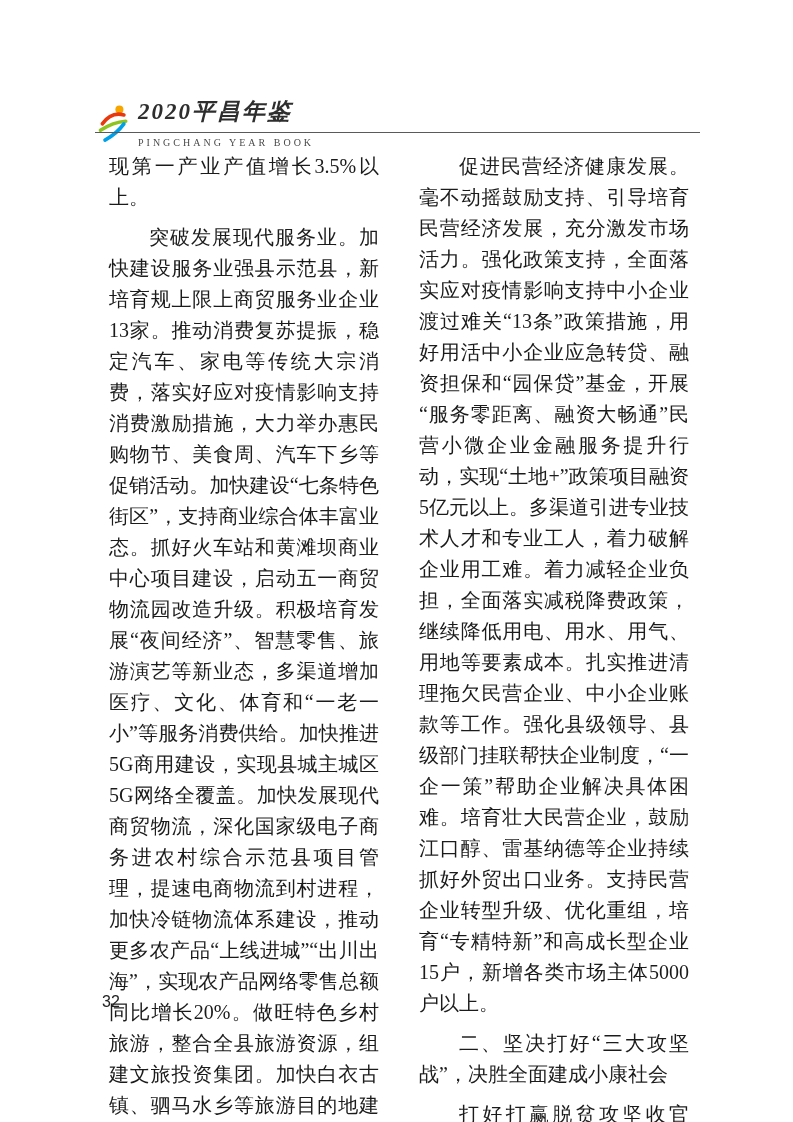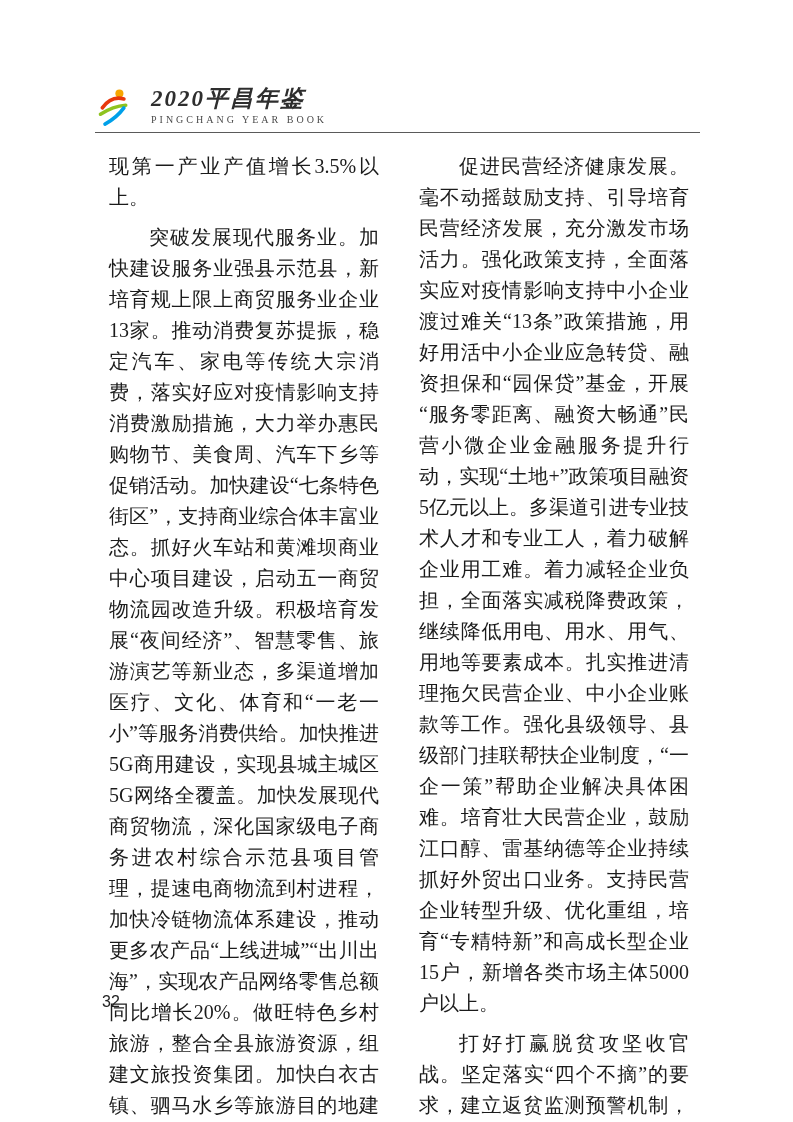--- a/index.html
+++ b/index.html
@@ -1,29 +1,29 @@
 <!DOCTYPE html>
 <html lang="zh"><head>
 <meta charset="utf-8">
 <style>
   html,body{margin:0;padding:0;background:#ffffff;}
   .page{
     position:relative;width:793px;height:1122px;background:#ffffff;overflow:hidden;
     font-family:"Liberation Serif","DejaVu Serif",serif;color:#1b1b1b;
   }
   
-  .header{position:absolute;left:96px;top:84px;display:flex;align-items:center;gap:19px;}
+  .header{position:absolute;left:96px;top:100px;display:flex;align-items:flex-start;gap:6px;}
   .logo-icon{width:36px;height:42px;flex:0 0 auto;margin-top:2px;}
   .logo-text{display:flex;flex-direction:column;}
   .logo-title{
     font-size:23px;font-weight:bold;font-style:italic;letter-spacing:2px;
     color:#2e2e2e;line-height:24px;white-space:nowrap;
   }
   .logo-subtitle{
-    font-size:10px;letter-spacing:3px;color:#4a4a4a;margin-top:3px;
+    font-size:10px;letter-spacing:3px;color:#4a4a4a;margin-top:13px;
     font-family:"Liberation Serif",serif;white-space:nowrap;
   }
   .header-rule{position:absolute;left:95px;top:132px;width:605px;height:0;
     border-top:1.6px solid #5a5a5a;}
   
   .columns{position:absolute;left:100px;top:142px;width:598px;
     display:flex;justify-content:space-between;}
   .column{width:288px;font-size:20px;line-height:31px;
     text-align:justify;text-justify:inter-ideograph;}
   .column p{margin:9px;text-indent:2em;}
@@ -54,19 +54,20 @@
 
   <div class="header-rule"></div>
 
   <div class="columns">
     <div class="column">
       <p class="cont">现第一产业产值增长3.5%以上。</p>
       <p>突破发展现代服务业。加快建设服务业强县示范县，新培育规上限上商贸服务业企业13家。推动消费复苏提振，稳定汽车、家电等传统大宗消费，落实好应对疫情影响支持消费激励措施，大力举办惠民购物节、美食周、汽车下乡等促销活动。加快建设“七条特色街区”，支持商业综合体丰富业态。抓好火车站和黄滩坝商业中心项目建设，启动五一商贸物流园改造升级。积极培育发展“夜间经济”、智慧零售、旅游演艺等新业态，多渠道增加医疗、文化、体育和“一老一小”等服务消费供给。加快推进5G商用建设，实现县城主城区5G网络全覆盖。加快发展现代商贸物流，深化国家级电子商务进农村综合示范县项目管理，提速电商物流到村进程，加快冷链物流体系建设，推动更多农产品“上线进城”“出川出海”，实现农产品网络零售总额同比增长20%。做旺特色乡村旅游，整合全县旅游资源，组建文旅投资集团。加快白衣古镇、驷马水乡等旅游目的地建设，完成白衣古镇5A级景区规划编制。持续丰富7个国家4A级旅游景区业态，深化研学旅行，抓好“吃住行游购娱”要素保障。积极争创天府旅游名县、省级全域旅游示范区。提升金融服务实体经济实效，鼓励金融机构信贷投放，力争金融机构存贷款余额较年初分别增长10.4%、9.82%，保险业保费收入同比增长10.16%。</p>
     </div>
     <div class="column">
       <p>促进民营经济健康发展。毫不动摇鼓励支持、引导培育民营经济发展，充分激发市场活力。强化政策支持，全面落实应对疫情影响支持中小企业渡过难关“13条”政策措施，用好用活中小企业应急转贷、融资担保和“园保贷”基金，开展“服务零距离、融资大畅通”民营小微企业金融服务提升行动，实现“土地+”政策项目融资5亿元以上。多渠道引进专业技术人才和专业工人，着力破解企业用工难。着力减轻企业负担，全面落实减税降费政策，继续降低用电、用水、用气、用地等要素成本。扎实推进清理拖欠民营企业、中小企业账款等工作。强化县级领导、县级部门挂联帮扶企业制度，“一企一策”帮助企业解决具体困难。培育壮大民营企业，鼓励江口醇、雷基纳德等企业持续抓好外贸出口业务。支持民营企业转型升级、优化重组，培育“专精特新”和高成长型企业15户，新增各类市场主体5000户以上。</p>
+      <p>二、坚决打好“三大攻坚战”，决胜全面建成小康社会</p>
       <p>打好打赢脱贫攻坚收官战。坚定落实“四个不摘”的要求，建立返贫监测预警机制，探索解决相对贫困的长效机制，全面巩固提升脱贫成果。攻坚完成脱贫任务，聚焦未脱贫户、脱贫监测户、边缘户和临时困难户等重点群体，优化调整帮扶力量，实行挂牌督战。抓好收入达标、兜底保障，确保全面小康路上不落下一户一</p>
     </div>
   </div>
 
   <div class="page-number">32</div>
 
 </div>
 
 </body></html>

